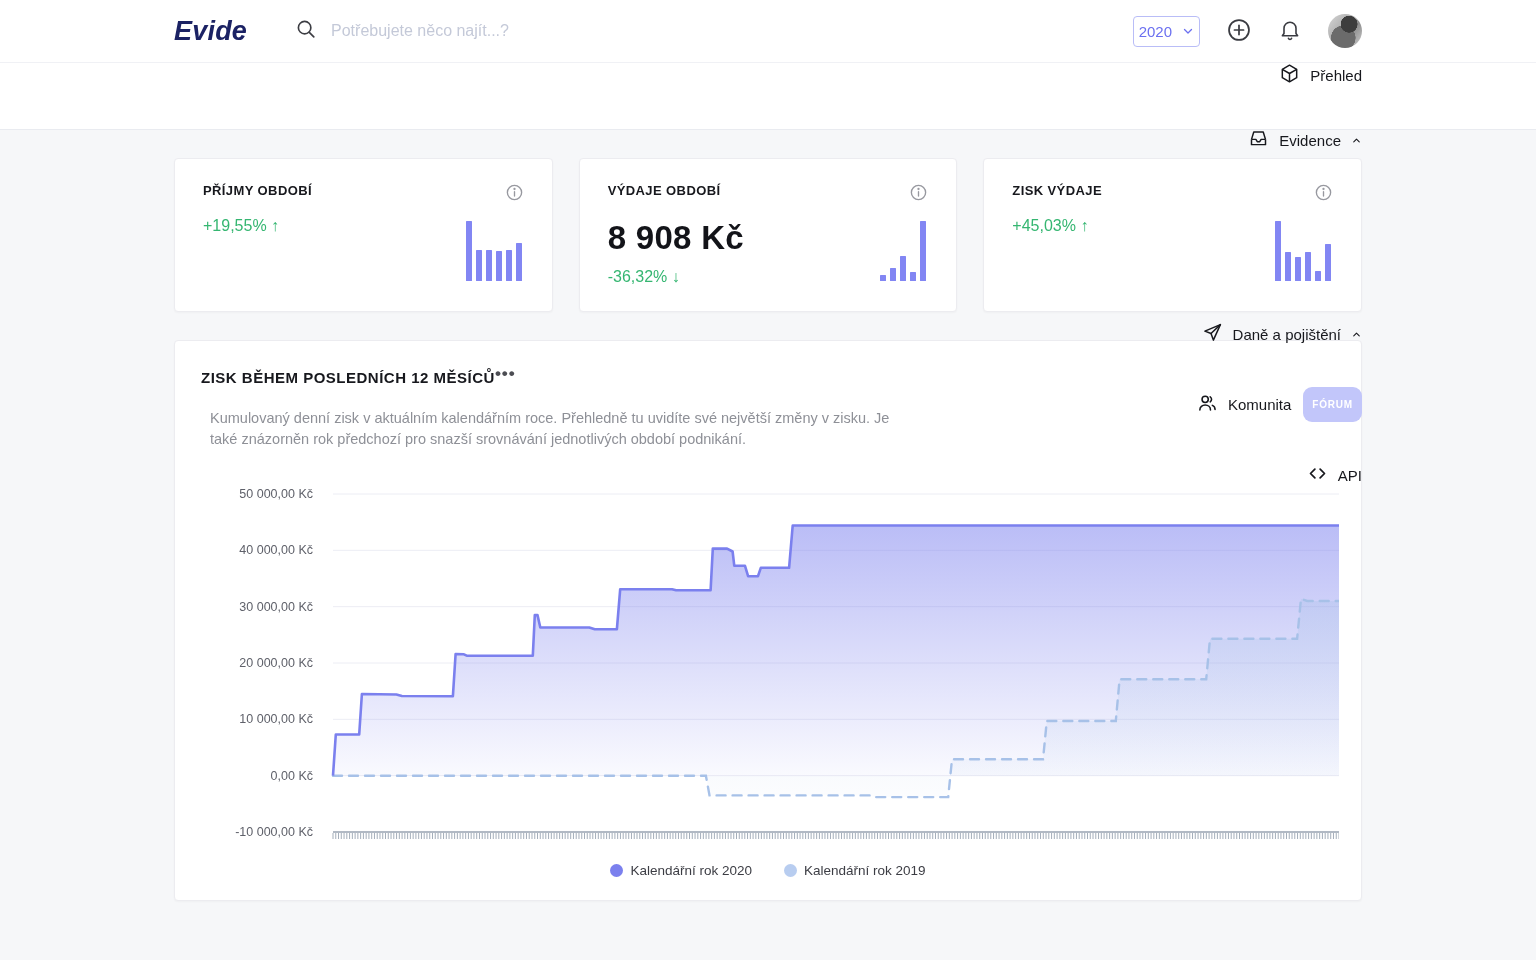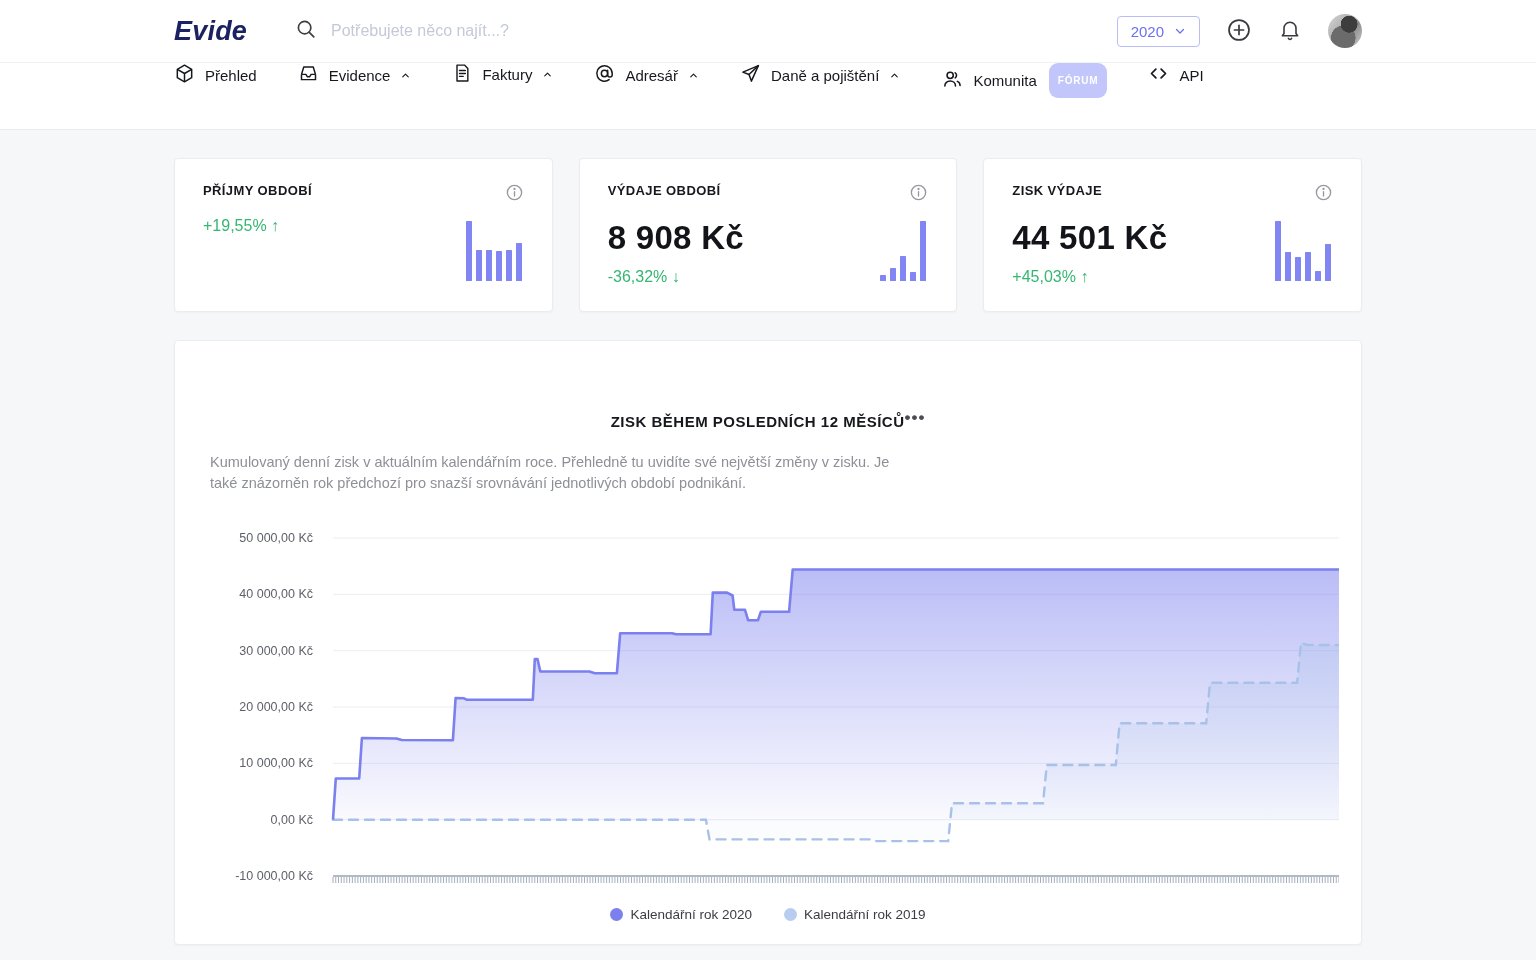--- a/index.html
+++ b/index.html
@@ -18,34 +18,34 @@
   .search { display:flex; align-items:center; margin-left:48px; flex:1; }
   .search svg { flex:0 0 auto; }
   .search input {
     border:none; outline:none; font-size:16px; margin-left:14px; width:420px;
     font-family:"Liberation Sans", sans-serif; color:#44454c; background:transparent;
   }
   .search input::placeholder { color:#c4c9d8; }
   .top-right { display:flex; align-items:center; gap:26px; }
   .year-btn {
     display:flex; align-items:center; gap:10px; background:#fff;
-    border:1px solid #b9bdf7; border-radius:4px; padding:6px 13px;
+    border:1px solid #b9bdf7; border-radius:4px; padding:6px 5px;
     color:#6b70f0; font-size:15px; cursor:pointer; font-family:"Liberation Sans", sans-serif;
   }
   .icon-btn { background:none; border:none; cursor:pointer; display:flex; align-items:center; }
   .avatar {
     width:34px; height:34px; border-radius:50%;
     background:
       radial-gradient(circle at 62% 30%, #3d3d3d 0 26%, transparent 27%),
       radial-gradient(circle at 45% 70%, #6b6b6b 0 40%, transparent 41%),
       linear-gradient(130deg,#d8d8d8 0%,#b5b5b5 35%,#8b8b8b 60%,#cfcfcf 100%);
     cursor:pointer;
   }
   .navbar { height:67px; background:#fff; border-bottom:1px solid #e9ebf0; }
-  .navbar-inner { width:1188px; margin:0 auto; height:100%; display:flex; align-items:flex-start; gap:41px; }
+  .navbar-inner { width:1188px; margin:0 auto; height:100%; display:flex; align-items:flex-end; gap:41px;flex-direction:column; }
   .nav-item { display:flex; align-items:center; gap:10px; font-size:15px; color:#17181d; cursor:pointer; }
   .nav-item svg { stroke:#17181d; }
   .badge {
     background:#c2c6fa; color:#fff; font-size:10px; font-weight:bold; letter-spacing:0.8px;
     padding:12px 9px; border-radius:9px; margin-left:2px;
   }
   .main { width:1188px; margin:0 auto; }
   .title-row { margin-top:38px; display:flex; justify-content:space-between; align-items:center; }
   .page-title { font-size:25px; font-weight:bold; color:#17181d; }
   .actions { display:flex; gap:12px; }
@@ -71,21 +71,21 @@
   .card-delta { margin-top:11px; font-size:16px; color:#35b671; }
   .mini-chart {
     position:absolute; right:30px; bottom:30px; height:60px;
     display:flex; align-items:flex-end; gap:4px;
   }
   .mini-bar { width:6px; background:#8286f3; display:inline-block; border-radius:0.5px; }
   .chart-card {
     background:#fff; border:1px solid #ececf0; border-radius:4px; margin-top:28px;
     padding:28px 26px 16px 26px; box-shadow:0 1px 2px rgba(20,20,40,0.03);
   }
-  .chart-head { display:flex; justify-content:center; align-items:flex-start;margin-top:44px; }
+  .chart-head { display:flex; justify-content:flex-start; align-items:flex-start; }
   .chart-title { font-size:15px; font-weight:bold; letter-spacing:0.5px; color:#17181d; }
   .dots-menu { background:none; border:none; font-size:17px; font-weight:bold; color:#4c4d53; cursor:pointer; letter-spacing:1px; line-height:10px; }
   .chart-desc { margin-top:22px; font-size:14.5px; color:#8e9097; line-height:1.42; max-width:680px;margin-left:9px; }
   .chart-wrap { margin-top:28px; }
   .legend { display:flex; justify-content:center; gap:32px; margin-top:10px; padding-bottom:6px; }
   .legend-item { display:flex; align-items:center; gap:7px; font-size:13.5px; color:#3c3d44; }
   .legend-dot { width:13px; height:13px; border-radius:50%; display:inline-block; }
 </style>
 </head>
 <body>
@@ -276,21 +276,20 @@
       <div class="card-head">
         <span class="card-label">ZISK VÝDAJE</span>
         <span>
           <svg width="19" height="19" viewBox="0 0 24 24" fill="none" stroke="#97989f" stroke-width="1.7" stroke-linecap="round">
             <circle cx="12" cy="12" r="9"></circle>
               <line x1="12" y1="11" x2="12" y2="16.4"></line>
               <circle cx="12" cy="7.6" r="0.6" fill="#97989f"></circle>
           </svg>
         </span>
       </div>
-      <div class="card-value">44 501 Kč</div>
       <div class="card-delta">
         <span>+45,03%</span> <span>↑</span>
       </div>
       <div class="mini-chart">
           <span class="mini-bar" style="height: 100%;"></span>
           <span class="mini-bar" style="height: 48%;"></span>
           <span class="mini-bar" style="height: 40%;"></span>
           <span class="mini-bar" style="height: 48%;"></span>
           <span class="mini-bar" style="height: 16%;"></span>
           <span class="mini-bar" style="height: 62%;"></span>

